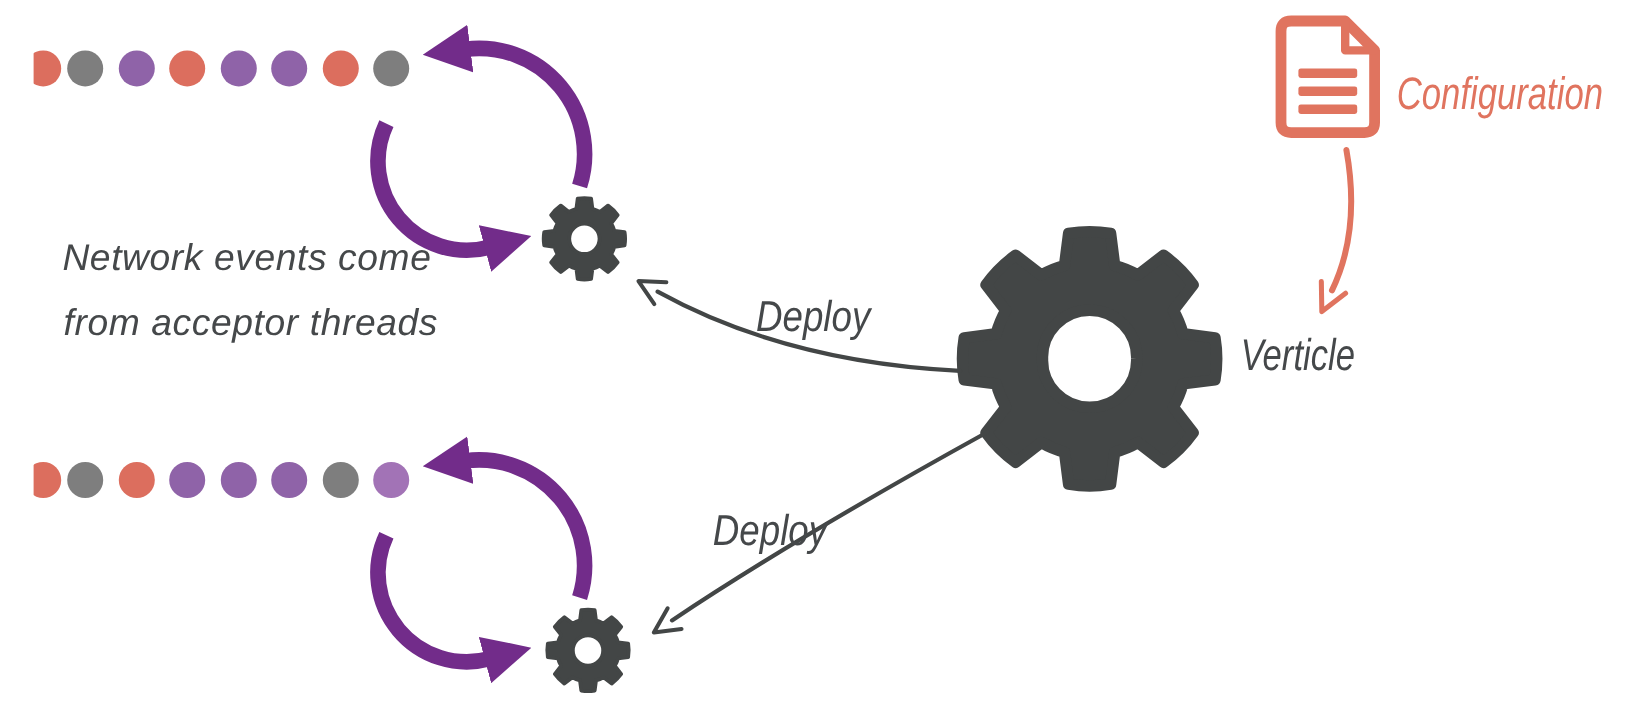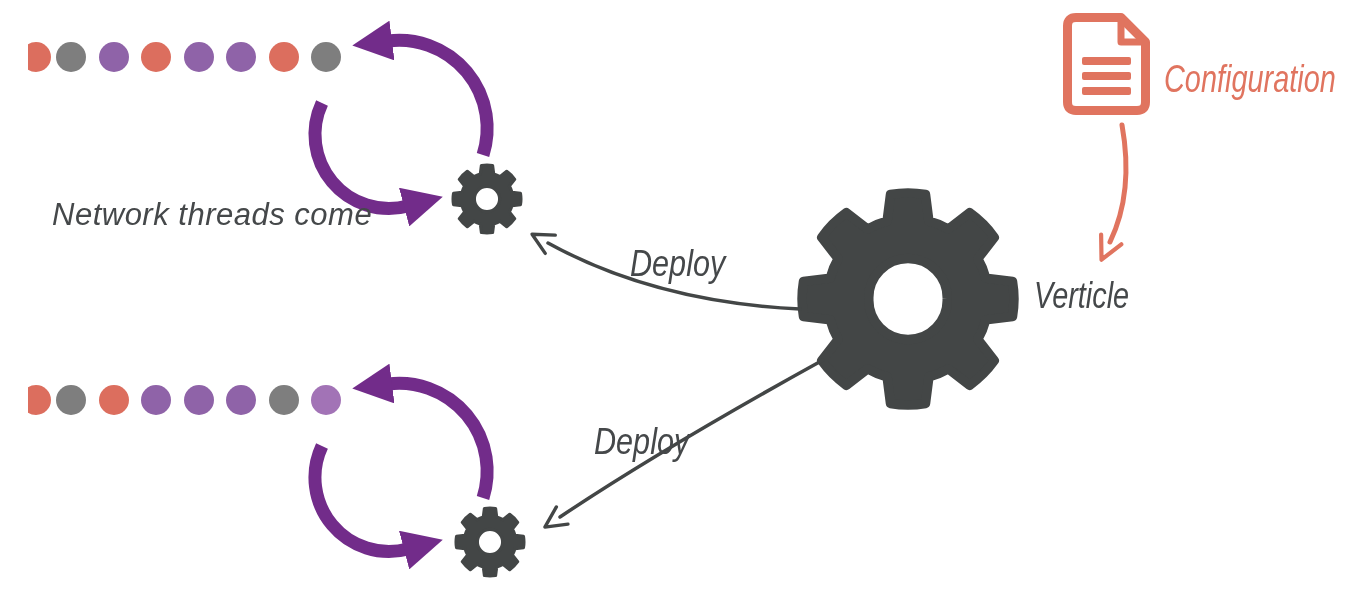--- a/index.html
+++ b/index.html
@@ -80,18 +80,19 @@
       <path d="M 1121 17.5 L 1121 42 L 1145.5 42" fill="none" stroke="#e0745f" stroke-width="7" stroke-linejoin="round" stroke-linecap="round"></path>
       <g fill="#e0745f">
         <rect x="1082" y="57" width="49" height="8" rx="2"></rect>
         <rect x="1082" y="72" width="49" height="8" rx="2"></rect>
         <rect x="1082" y="87" width="49" height="8" rx="2"></rect>
       </g>
       <path d="M 1122 125 Q 1134 192 1110 242" fill="none" stroke="#e0745f" stroke-width="5" stroke-linecap="round" marker-end="url(#salmonV)"></path>
     </g>
   </svg>
 
-  <div class="hand note-line" style="left:52px;top:199px;">Network threads come</div>
+  <div class="hand note-line" style="left:52px;top:199px;">Network events come</div>
+  <div class="hand note-line" style="left:53px;top:253px;">from acceptor threads</div>
   <div class="hand deploy" style="left:630px;top:246px;">Deploy</div>
   <div class="hand deploy" style="left:594px;top:424px;">Deploy</div>
   <div class="hand verticle" style="left:1034px;top:277px;">Verticle</div>
   <div class="hand config" style="left:1164px;top:60px;">Configuration</div>
 </div>
 
 </body></html>

